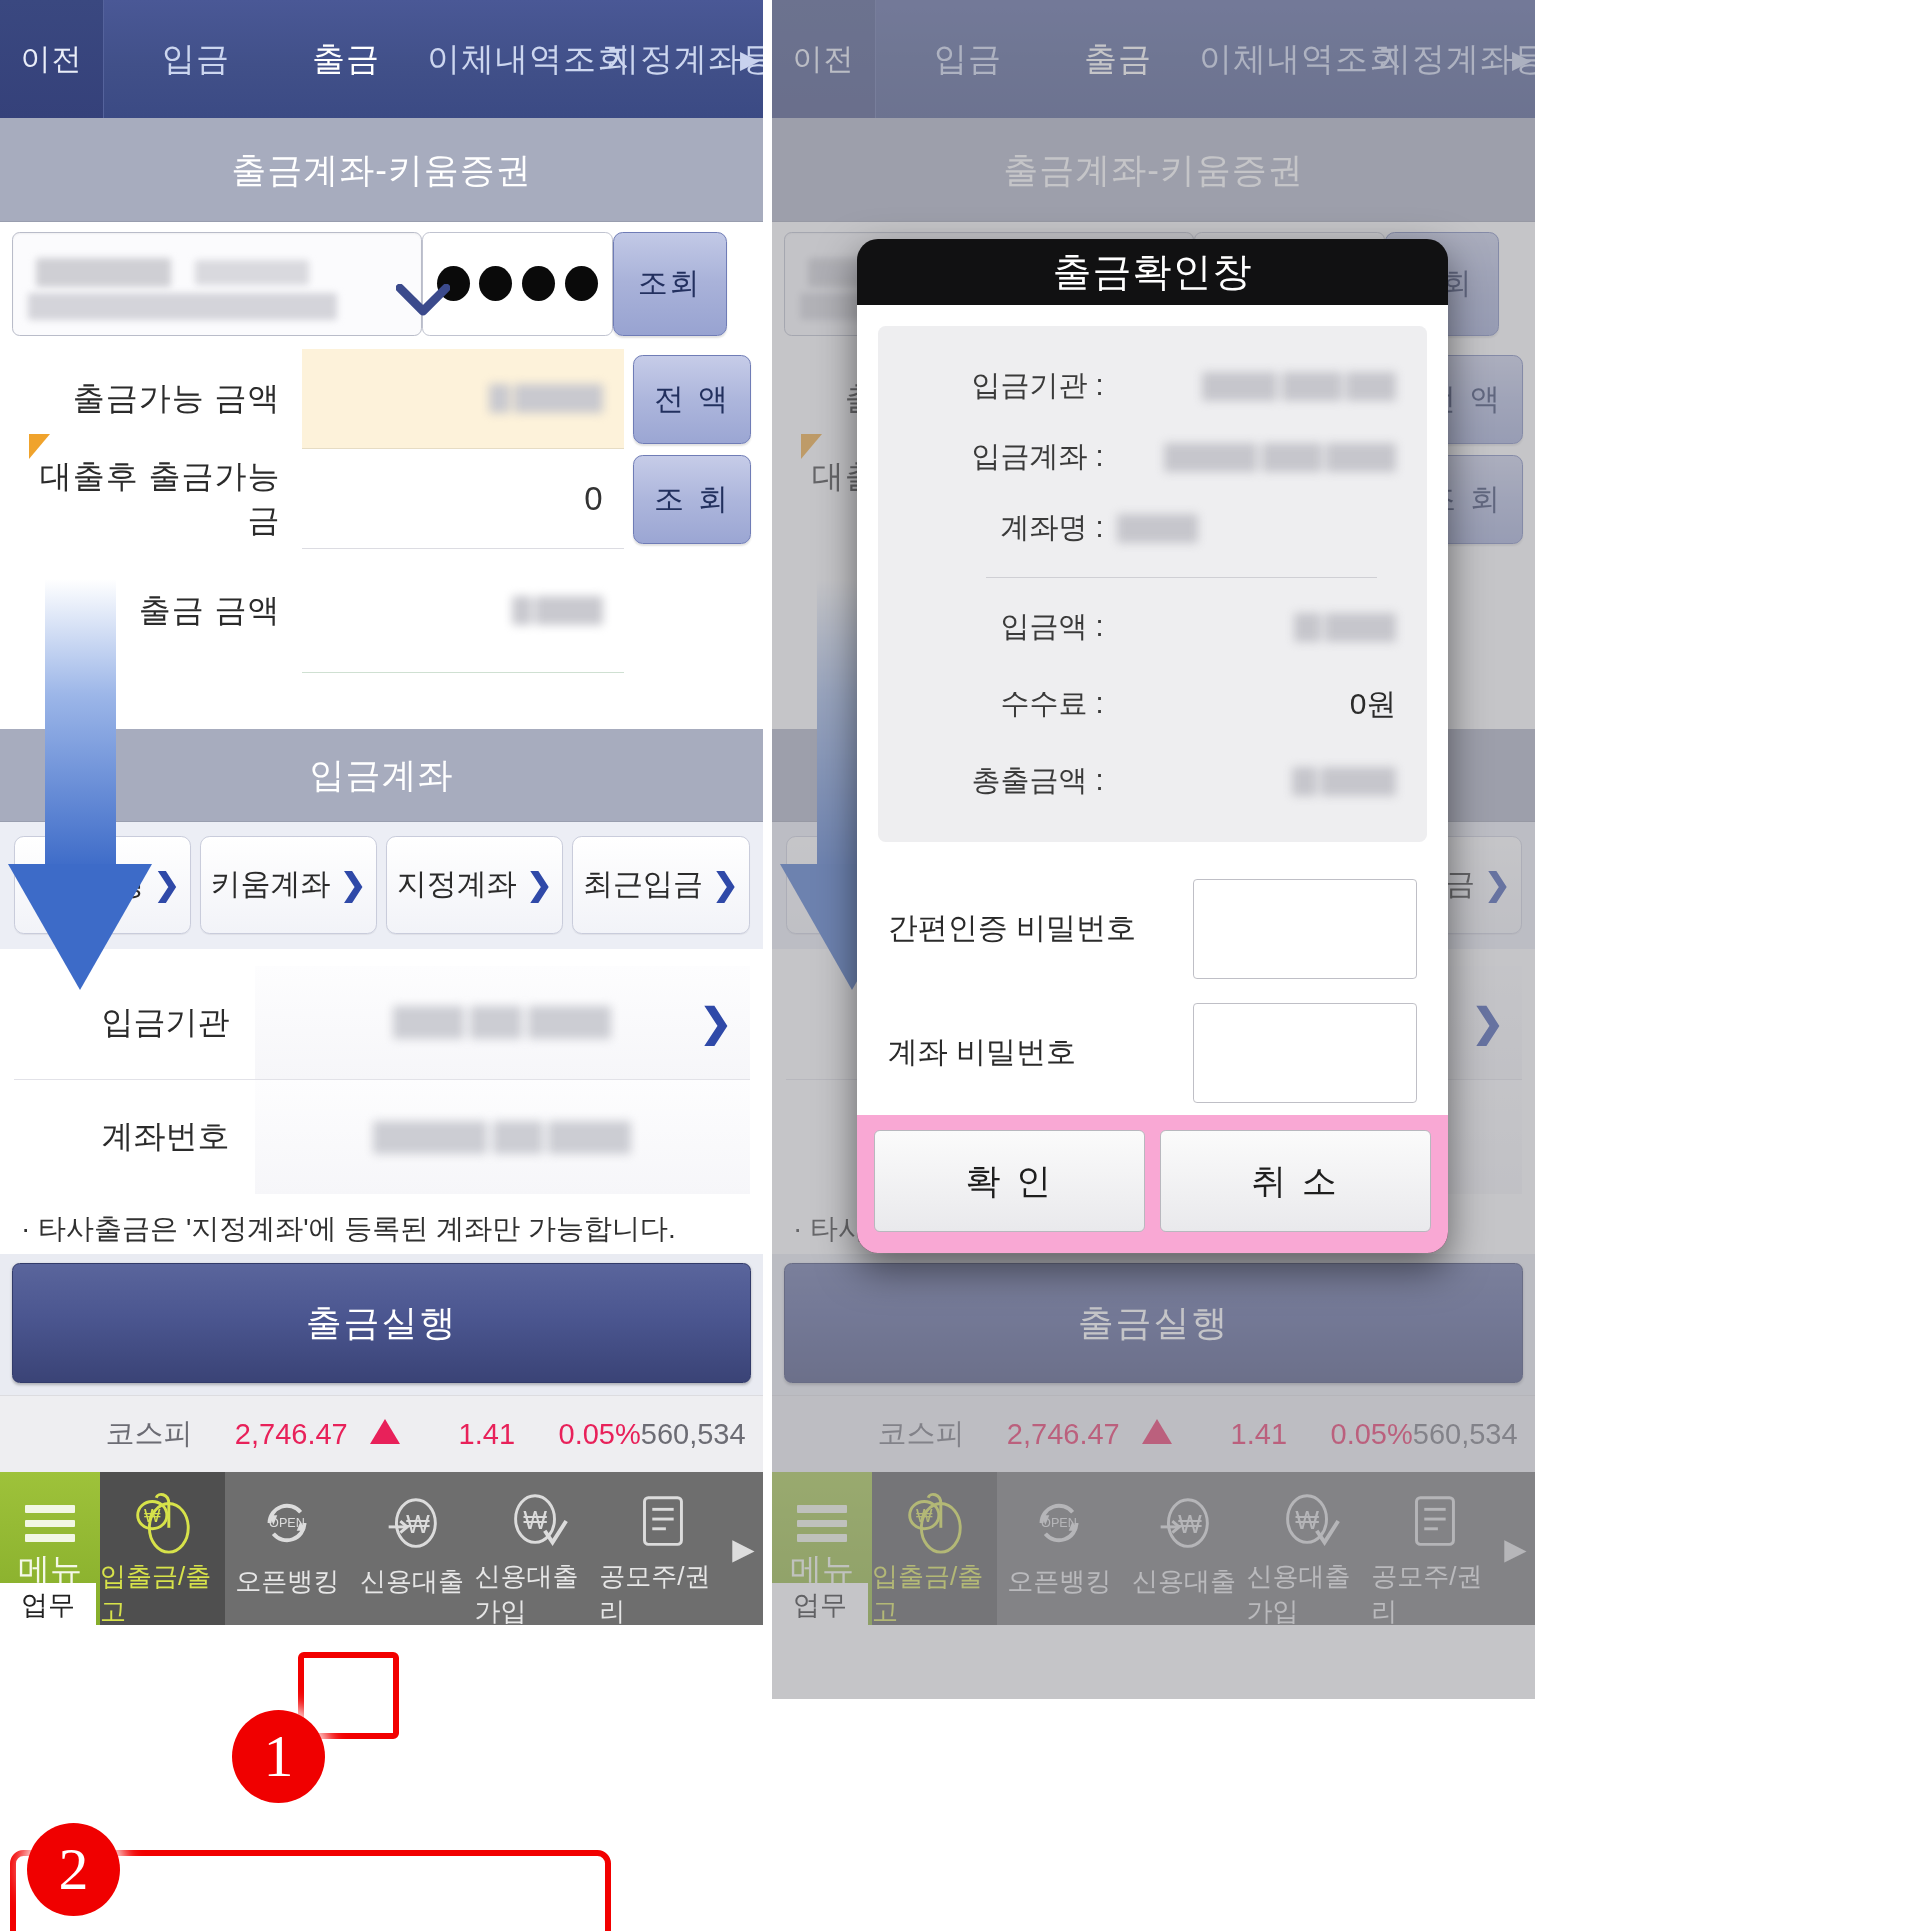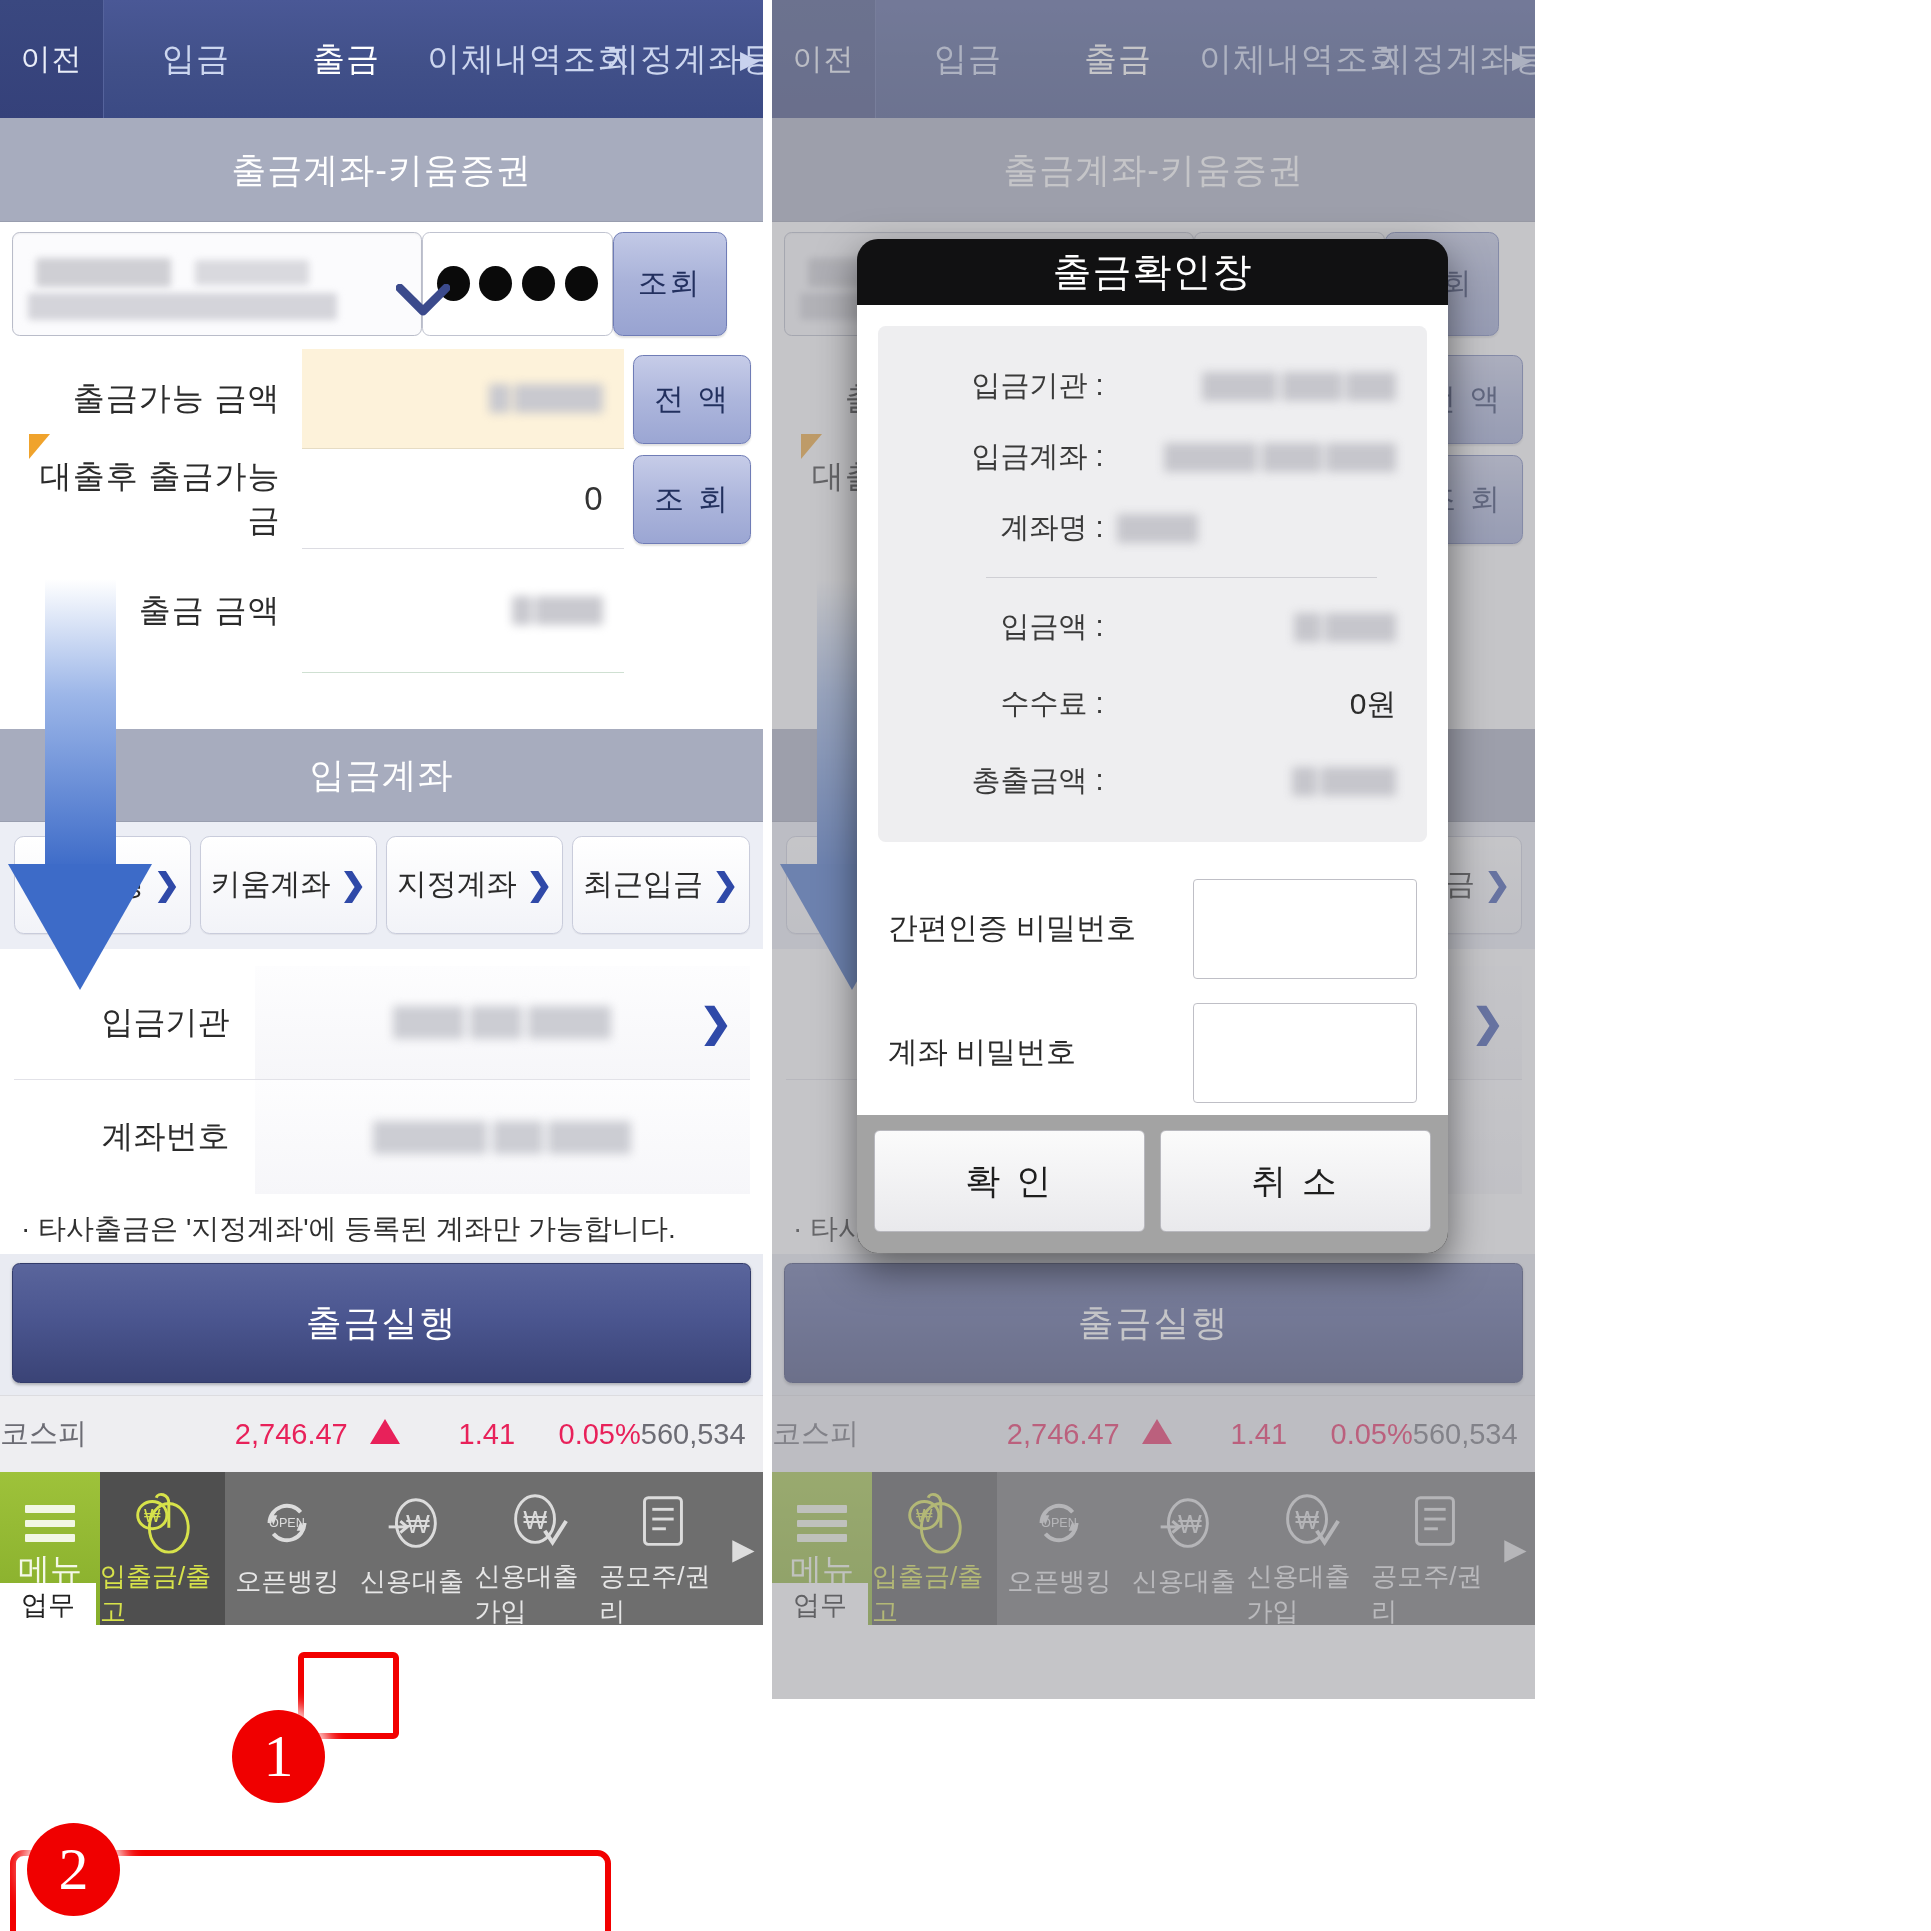--- a/index.html
+++ b/index.html
@@ -176,21 +176,21 @@
     box-shadow: 0 1.9px 2.9px rgba(0,0,0,.25);
   }
 
   
   .ticker {
     height: 77px; background:#eeeef1; display:flex; align-items:center;
     font-size: 29px; border-top: 1px solid #dcdce0;
   }
   .tk { color:#6c6c74; }
   .tk.red { color:#e8215a; }
-  .ticker .c1 { width: 222px; text-align:left;}
+  .ticker .c1 { width: 222px; text-align:right;}
   .ticker .c2 { width: 179px; text-align:right;}
   .ticker .c3 { width: 87px; text-align:center;}
   .ticker .c4 { width: 106px; text-align:right;}
   .ticker .c5 { width: 145px; text-align:right;}
   .ticker .c6 { flex:1; text-align:right; padding-right: 17.4px;}
   .tri-up { display:inline-block; width:0;height:0;border-left:15.4px solid transparent;border-right:15.4px solid transparent;border-bottom:25px solid #e8215a;}
 
   
   .tabbar { height: 153px; background:#6e6e6e; display:flex; position:relative;}
   .tab-menu {
@@ -252,21 +252,21 @@
   .sum-val { flex:1 1 auto; display:flex; justify-content:flex-end; align-items:center; padding-right: 9.7px;}
   .sum-val .bl { filter: blur(4.8px); display:flex; gap:4.8px; align-items:center;}
   .sum-val .bl i { display:block; background:#c6c6cc; height:29px; border-radius:1.9px;}
   .sum-val .txt { font-size: 30px; color:#2b2b2b;}
   .sum-sep { height: 1px; background: #cfcfd4; margin: 13.5px 29px 13.5px 87px;}
   .pw-rows { padding: 25px 9.7px 0 9.7px; }
   .pw-row { display:flex; align-items:center; height: 124px; gap: 15.4px;}
   .pw-lbl { flex: 0 0 290px; font-size: 30px; color:#2a2a2a;}
   .pw-input { flex:1 1 auto; height: 100px; border:1px solid #bfbfc6; border-radius:3.9px; background:#fff;}
   .modal-foot {
-    background:#a3a3a3; padding: 15.4px 17.4px 21px 17.4px; display:flex; gap: 15.4px; justify-content: flex-end;
+    background:#f9a8d4; padding: 15.4px 17.4px 21px 17.4px; display:flex; gap: 15.4px;
   }
   .mbtn {
     flex:1 1 0; height: 102px; border-radius: 5.8px; border:1px solid #b8b8be;
     background: linear-gradient(180deg,#fbfbfb 0%, #e9e9ec 100%);
     color:#1e1e1e; font-size: 35px; letter-spacing: 2.9px;
     display:flex; align-items:center; justify-content:center;
   }
 </style>
 </head>
 <body>

